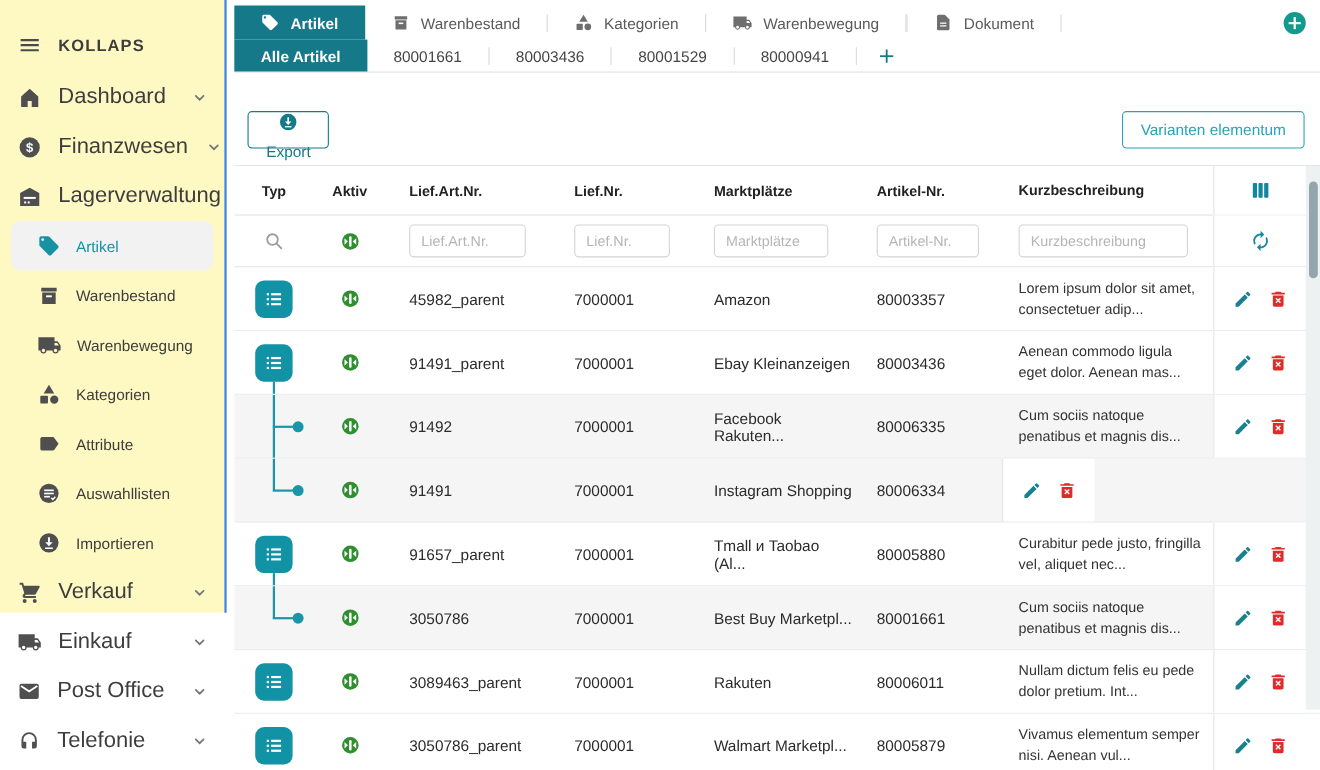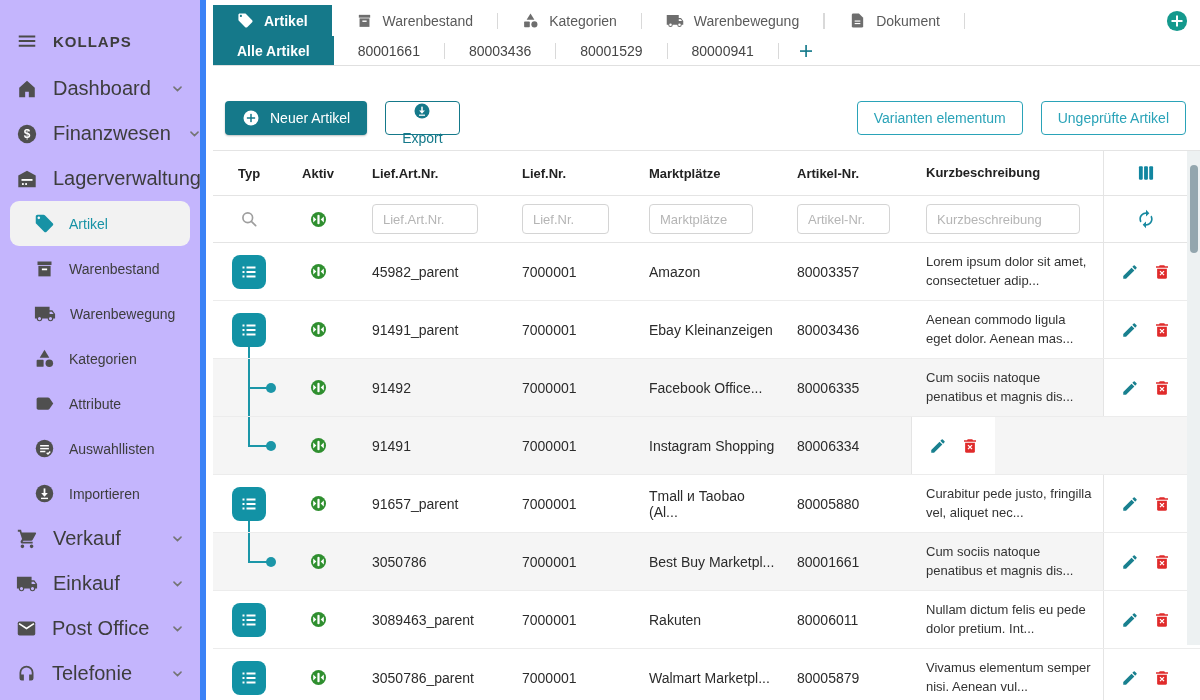--- a/index.html
+++ b/index.html
@@ -1,21 +1,21 @@
 <!DOCTYPE html>
 <html><head>
 <meta charset="utf-8">
 <style>
   * { margin:0; padding:0; box-sizing:border-box; }
   html,body { width:1200px; height:700px; overflow:hidden; background:#fff;
     font-family:"Liberation Sans", sans-serif; color:#333; }
 
   
-  .sidebar { position:absolute; left:0; top:0; width:206px; height:700px;
-    background:#c4b5fd; border-right:6px solid #3b82f6; }
+  .sidebar { position:absolute; left:0; top:0; width:206px; height:557px;
+    background:#fef9c3; border-right:2px solid #3b82f6; }
   .brand-row { display:flex; align-items:center; gap:15px; padding:30px 16px 14px 16px; }
   .brand-row .icn { color:#4a4a4a; }
   .brand { font-size:15px; font-weight:bold; letter-spacing:1px; color:#3d3d3d; }
   .nav-item { display:flex; align-items:center; gap:15px; height:45px; padding:0 14px 0 16px;
     font-size:20px; color:#3d3d3d; cursor:pointer; }
   .nav-item .icn { color:#4f4f4f; flex:0 0 auto; }
   .nav-item .lbl { flex:1; }
   .nav-item .chev { color:#757575; }
   .nav-item.open .chev { color:#2d9cdb; }
   .subnav-item { display:flex; align-items:center; gap:14px; height:45px;
@@ -464,43 +464,32 @@
       </div>
     <span class="tbar-div"></span>
     <span class="subtab-plus">
         <svg width="18" height="18">
           <use href="#i-plus"></use>
         </svg>
       </span>
   </div>
 
   <div class="toolbar">
-    <button class="btn btn-primary">
-      <span class="icn">
-          <svg width="18" height="18">
-            <use href="#i-plus-disc-white"></use>
-          </svg>
-        </span>
-      <span>Neuer Artikel</span>
-    </button>
     <button class="btn btn-outline">
       <span class="icn">
           <svg width="18" height="18">
             <use href="#i-download-circle"></use>
           </svg>
         </span>
       <span>Export</span>
     </button>
     <span class="spacer"></span>
     <button class="btn btn-light">
       <span>Varianten elementum</span>
     </button>
-    <button class="btn btn-light">
-      <span>Ungeprüfte Artikel</span>
-    </button>
   </div>
 
   <div class="tablewrap">
 
     <div class="thead">
       <div class="c-typ">Typ</div>
       <div class="c-aktiv">Aktiv</div>
       <div class="c-liefart">Lief.Art.Nr.</div>
       <div class="c-liefnr">Lief.Nr.</div>
       <div class="c-markt">Marktplätze</div>
@@ -625,21 +614,21 @@
       </div>
       <div class="c-aktiv">
           <span class="icn">
             <svg width="19" height="19">
               <use href="#i-active"></use>
             </svg>
           </span>
         </div>
       <div class="c-liefart">91492</div>
       <div class="c-liefnr">7000001</div>
-      <div class="c-markt">Facebook Office...</div>
+      <div class="c-markt">Facebook Rakuten...</div>
       <div class="c-artnr">80006335</div>
       <div class="c-kurz">Cum sociis natoque penatibus et magnis dis...</div>
       <div class="c-actions">
         <span class="act-edit">
             <svg width="18" height="18">
               <use href="#i-pencil"></use>
             </svg>
           </span>
         <span class="act-del">
             <svg width="18" height="18">

